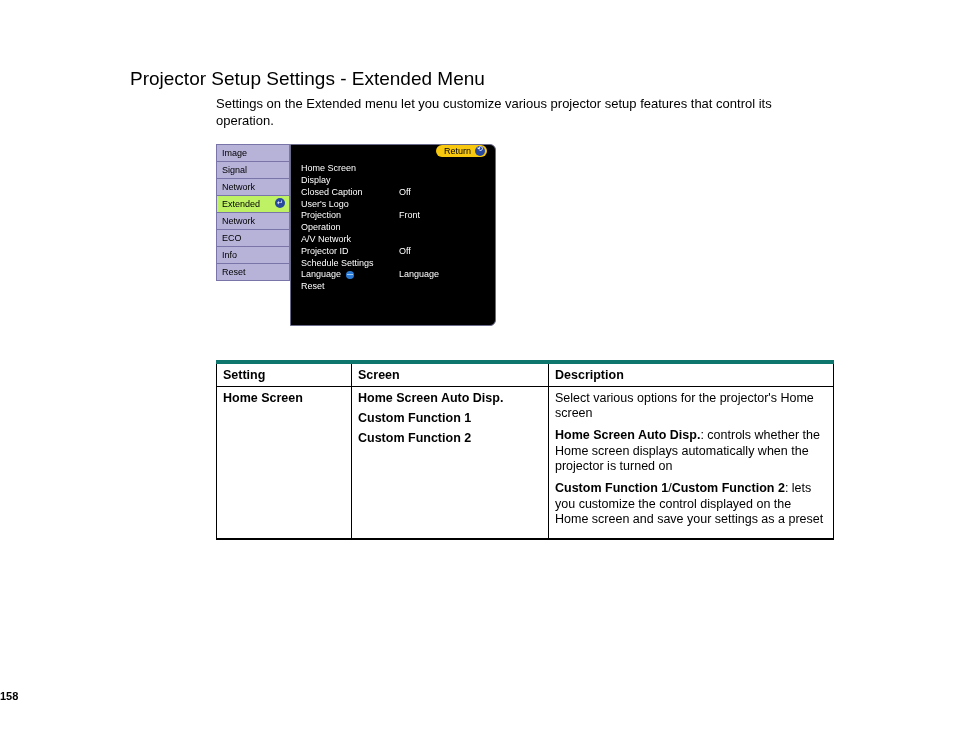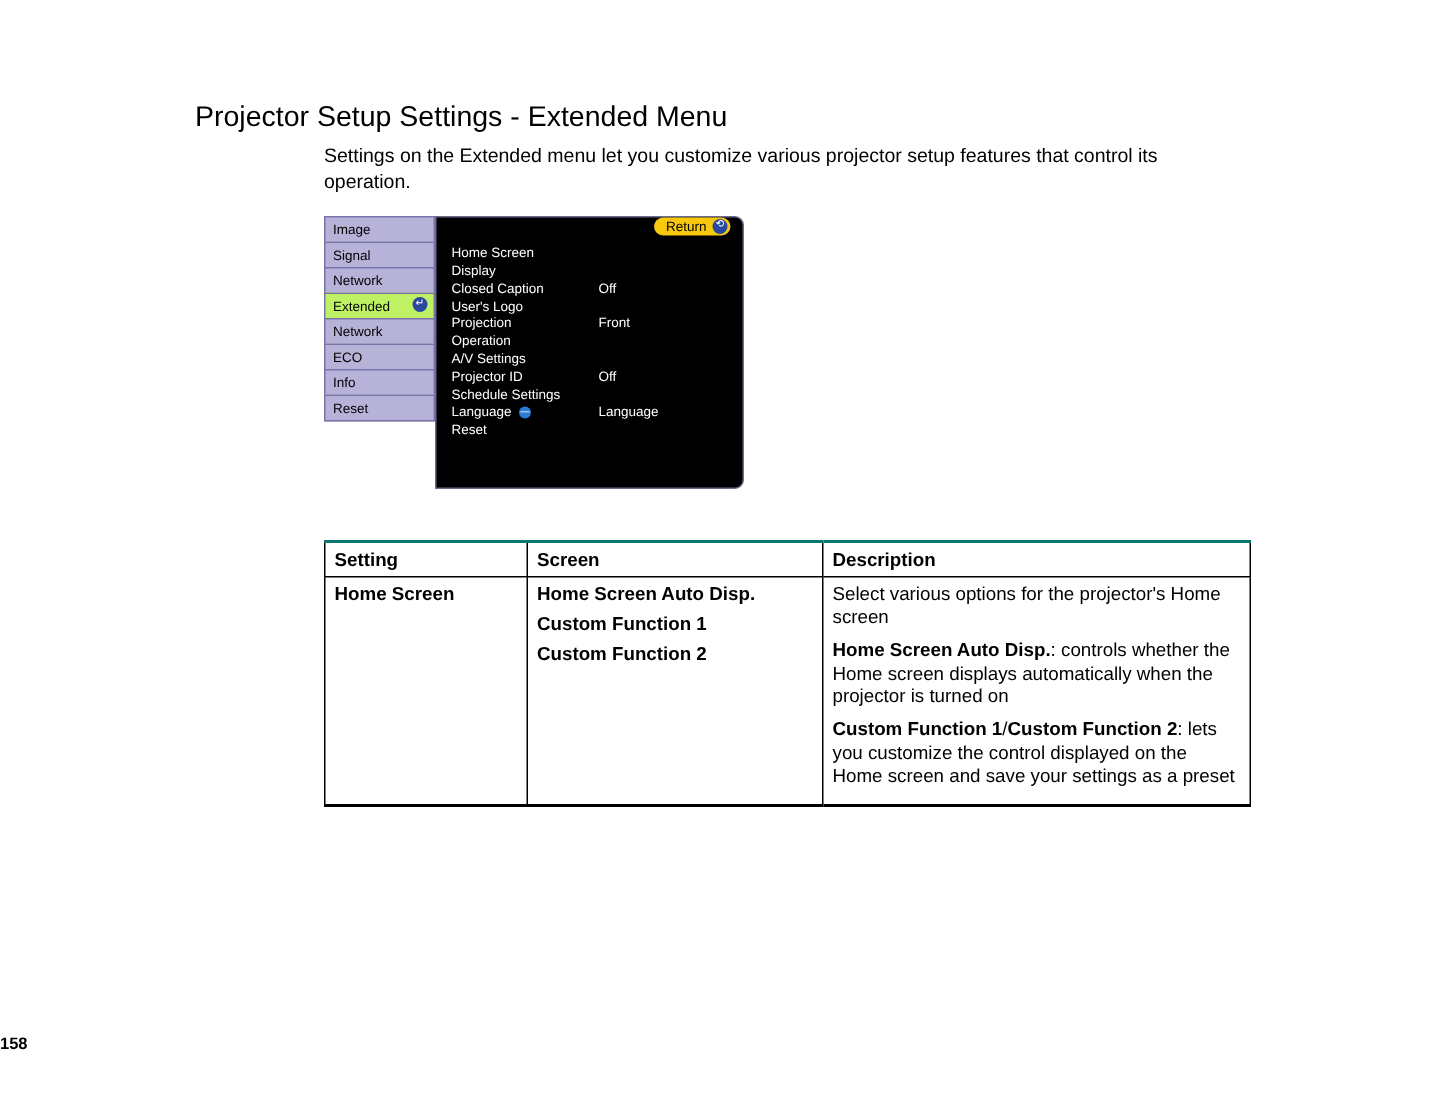--- a/index.html
+++ b/index.html
@@ -142,21 +142,21 @@
   }
   table.settings th, table.settings td {
     border: 1px solid #000;
     padding: 4px 6px;
     text-align: left;
     vertical-align: top;
   }
   table.settings thead tr { border-top: 2px solid #000; }
   table.settings thead th {
     font-weight: bold;
-    border-top: 2px solid #0f766e;
+    border-top: 4px solid #0f766e;
   }
   table.settings tbody tr:last-child td { border-bottom: 2px solid #000; }
   .col-setting { width: 122px; font-weight: bold; }
   .col-options { width: 184px; }
   .opt-item { font-weight: bold; margin-bottom: 6px; }
   .desc p { margin: 0 0 6px 0; line-height: 1.25; }
   .desc .b { font-weight: bold; }
 
   .page-num {
     position: absolute;
@@ -212,21 +212,21 @@
           </div>
         <div class="panel-row">
             <span class="pl">Projection</span>
             <span class="pv">Front</span>
           </div>
         <div class="panel-row">
             <span class="pl">Operation</span>
             <span class="pv"></span>
           </div>
         <div class="panel-row">
-            <span class="pl">A/V Settings</span>
+            <span class="pl">A/V Network</span>
             <span class="pv"></span>
           </div>
         <div class="panel-row">
             <span class="pl">Projector ID</span>
             <span class="pv">Off</span>
           </div>
         <div class="panel-row">
             <span class="pl">Schedule Settings</span>
             <span class="pv"></span>
           </div>

